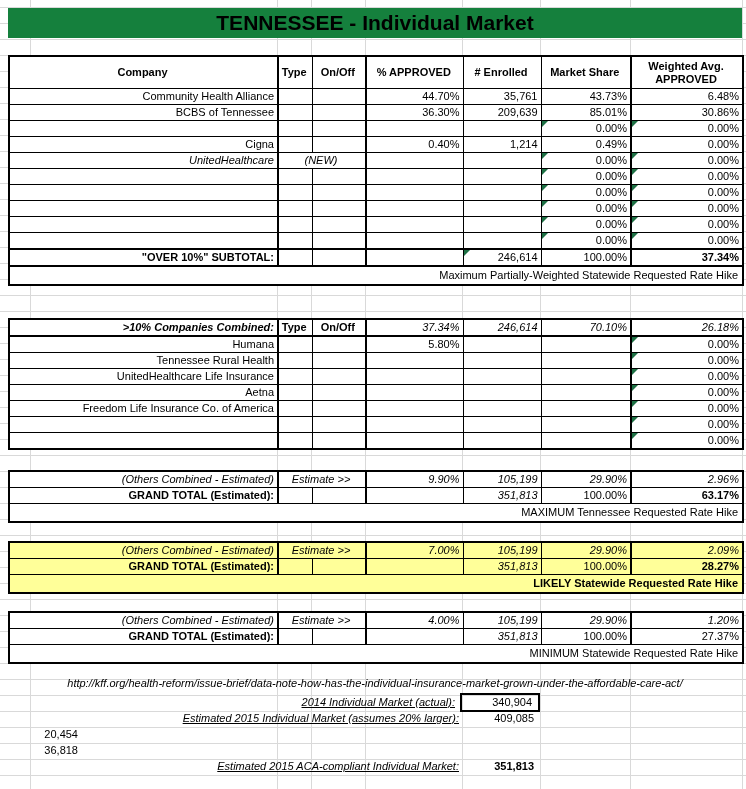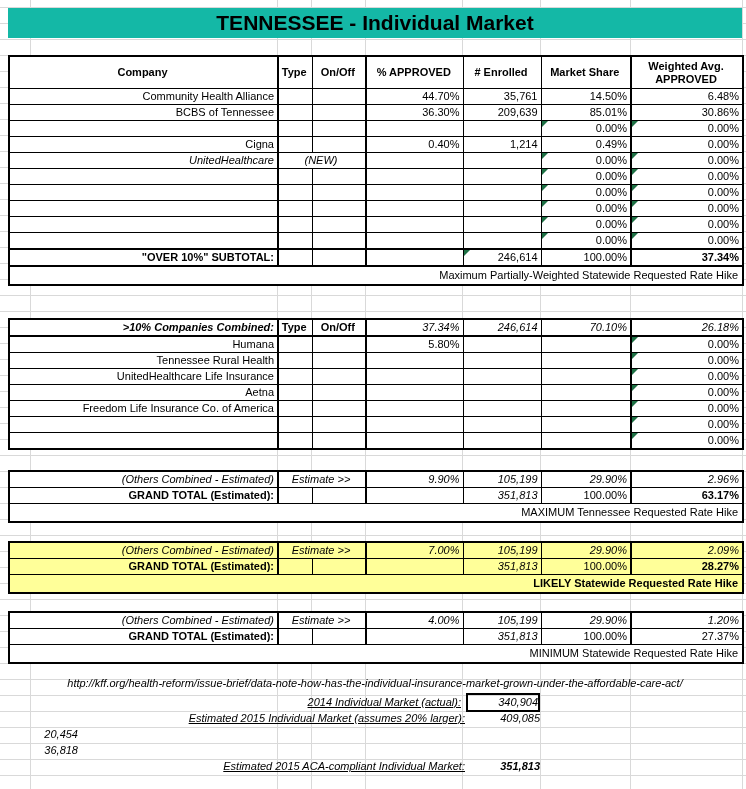--- a/index.html
+++ b/index.html
@@ -3,40 +3,40 @@
 <meta charset="utf-8">
 <style>
   html,body{margin:0;padding:0}
   body{width:746px;height:789px;position:relative;background:#fff;overflow:hidden;
        font-family:"Liberation Sans",sans-serif;font-size:11px;color:#000;}
   
   .gridh{position:absolute;left:0;top:7px;width:746px;height:782px;z-index:0;
          background:repeating-linear-gradient(to bottom,#d9d9d9 0 1px,transparent 1px 16px);}
   .gridv{position:absolute;top:0;bottom:0;width:1px;background:#d9d9d9;z-index:0;}
   .title{position:absolute;left:8px;top:8px;width:734px;height:30px;line-height:30px;z-index:1;
-         background:#14b8a6;text-align:center;font-size:21px;font-weight:bold;}
+         background:#15803d;text-align:center;font-size:21px;font-weight:bold;}
   table{position:absolute;left:8px;z-index:1;border-collapse:collapse;table-layout:fixed;
         background:#fff;font-size:11px;border:2px solid #000;width:734px;}
   td{border:1px solid #000;height:15px;line-height:15px;padding:0 3px 0 1px;text-align:right;
      overflow:hidden;white-space:nowrap;position:relative;}
   tr.hd td{height:31px;line-height:13px;vertical-align:middle;}
   .c{text-align:center}
   .b{font-weight:bold}
   .i{font-style:italic}
   .l2{border-left:2px solid #000}
   .t2{border-top:2px solid #000}
   .hb td{border-bottom:2px solid #000}
   .noteR{text-align:right;height:17px;line-height:17px;padding-right:4px}
   table.hl td{background:#FFFF99}
   .tri{position:absolute;left:0;top:0;width:0;height:0;display:block;
        border-top:6px solid #1E7145;border-right:6px solid transparent;}
   .src{position:absolute;left:8px;top:677px;width:734px;z-index:1;text-align:center;font-style:italic;}
   .frow{position:absolute;left:8px;width:532px;height:16px;line-height:16px;z-index:1;display:flex;}
   .flabel{flex:1;text-align:right;padding-right:5px;font-style:italic;white-space:nowrap;text-decoration:underline;}
-  .fval{width:70px;text-align:right;font-style:italic;white-space:nowrap;}
+  .fval{width:70px;text-align:right;padding-right:6px;white-space:nowrap;}
   .boxed{border:2px solid #000;margin-top:-1px;height:15px;line-height:15px;}
 </style>
 </head>
 <body>
 
 <div class="gridh"></div>
 <div class="gridv" style="left:30px"></div>
 <div class="gridv" style="left:277px"></div>
 <div class="gridv" style="left:311px"></div>
 <div class="gridv" style="left:365px"></div>
@@ -69,21 +69,21 @@
           <div>Weighted Avg.</div>
           <div>APPROVED</div>
         </td>
   </tr>
   <tr>
     <td>Community Health Alliance</td>
     <td class="l2"></td>
     <td></td>
     <td class="l2">44.70%</td>
     <td>35,761</td>
-    <td>14.50%</td>
+    <td>43.73%</td>
     <td class="l2">6.48%</td>
   </tr>
   <tr>
     <td>BCBS of Tennessee</td>
     <td class="l2"></td>
     <td></td>
     <td class="l2">36.30%</td>
     <td>209,639</td>
     <td>85.01%</td>
     <td class="l2">30.86%</td>

